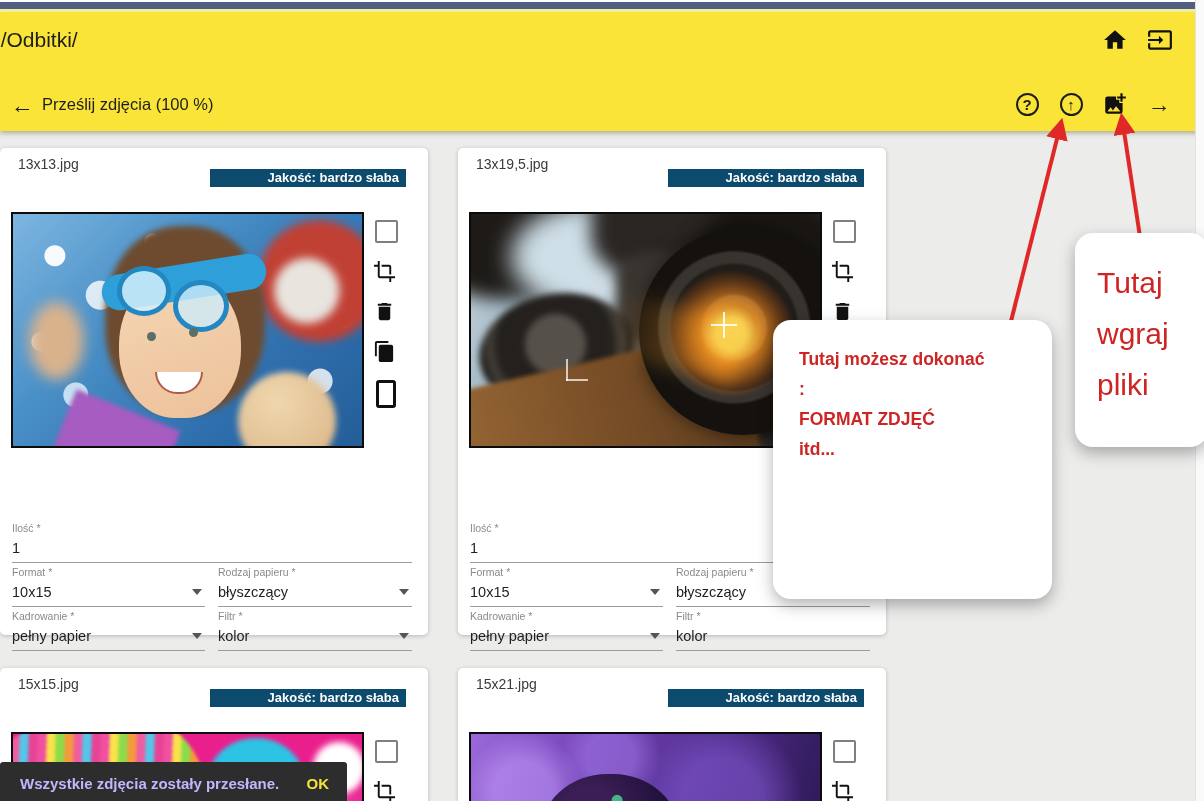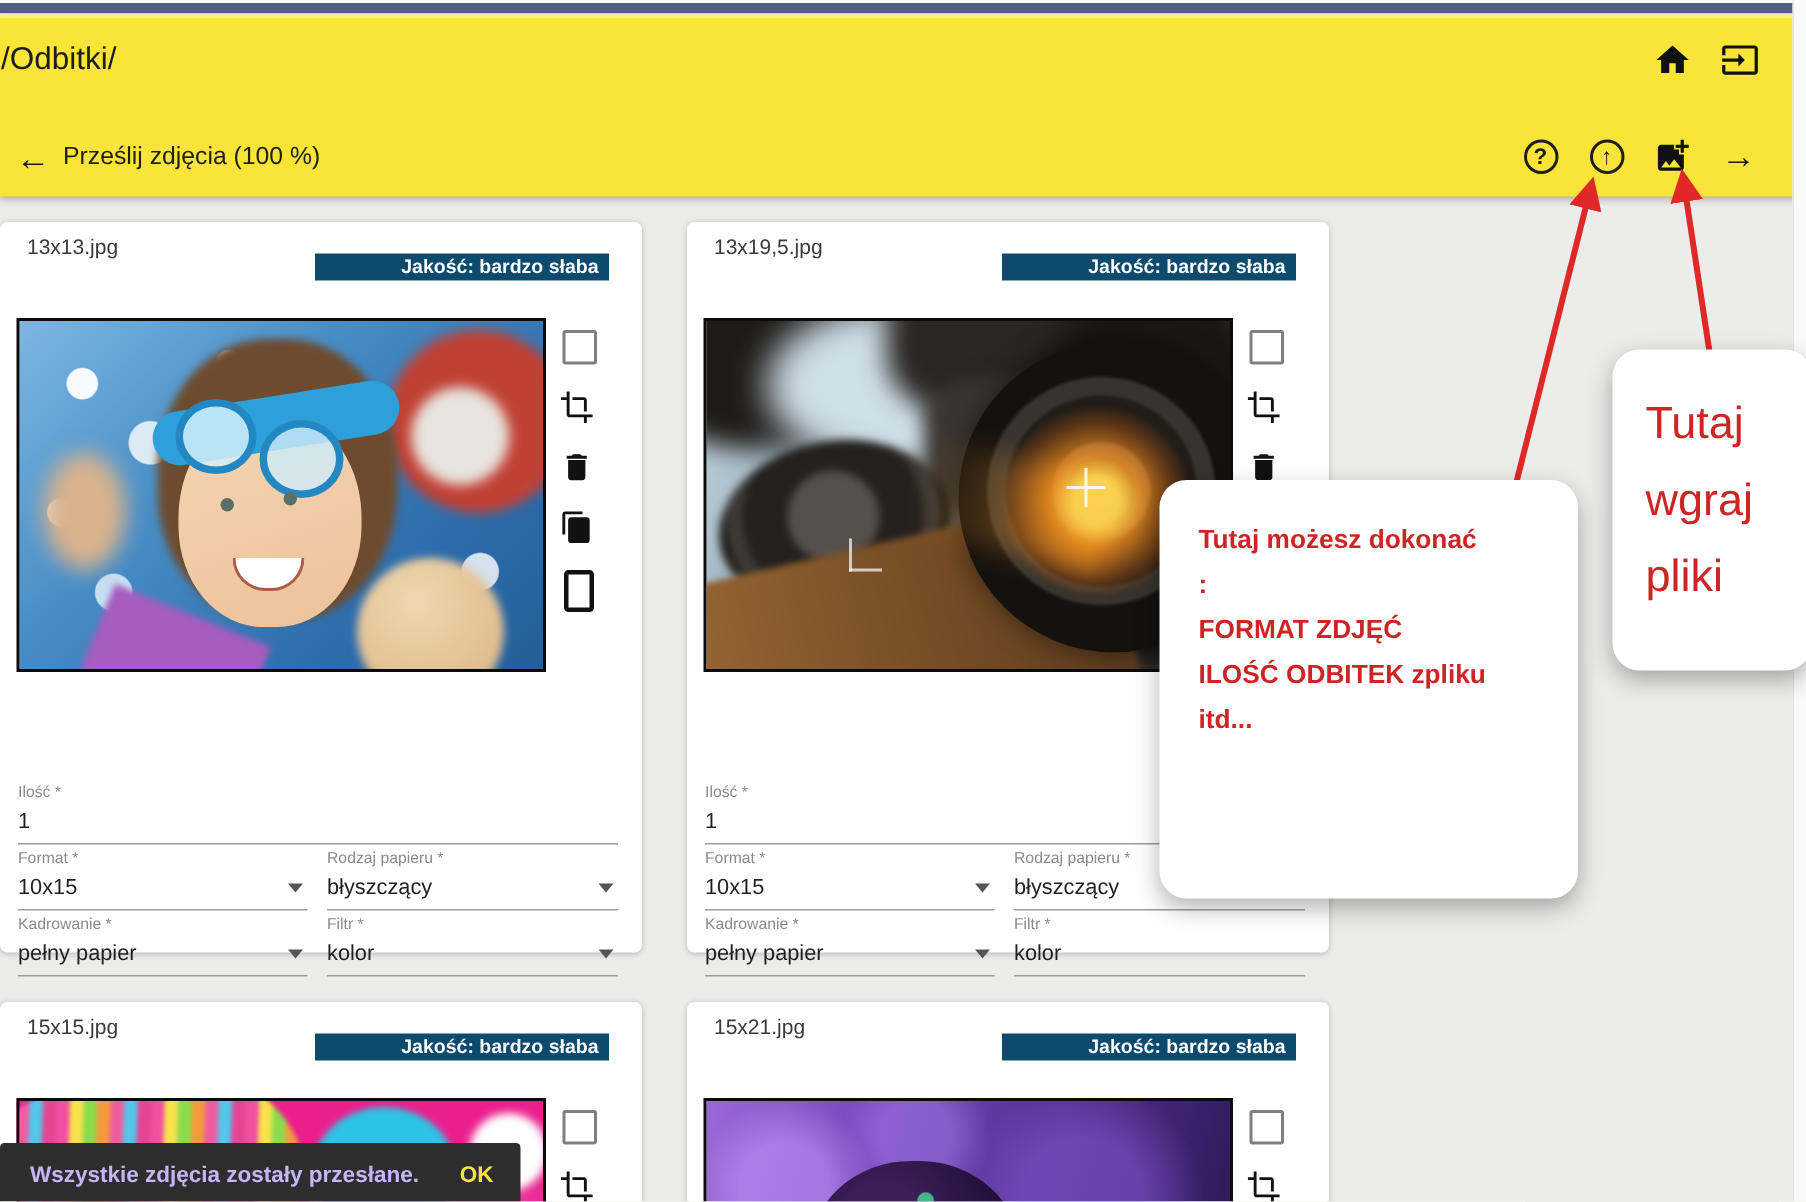--- a/index.html
+++ b/index.html
@@ -391,21 +391,20 @@
       </marker>
     </defs>
     <line x1="1005" y1="345" x2="1061" y2="123" stroke="#E02828" stroke-width="4" marker-end="url(#ah)"></line>
     <line x1="1142" y1="250" x2="1122" y2="118" stroke="#E02828" stroke-width="4" marker-end="url(#ah)"></line>
   </svg>
 
   <div class="bubble bubble-bulk">
     <div>Tutaj możesz dokonać</div>
     <div> :</div>
     <div>FORMAT ZDJĘĆ</div>
-    <div>ILOŚĆ ODBITEK  zpliku</div>
     <div>itd...</div>
   </div>
   <div class="bubble bubble-upload">
     <div>Tutaj</div>
     <div>wgraj</div>
     <div>pliki</div>
   </div>
 
   <div class="snackbar">
     <span class="snack-msg">Wszystkie zdjęcia zostały przesłane.</span>

